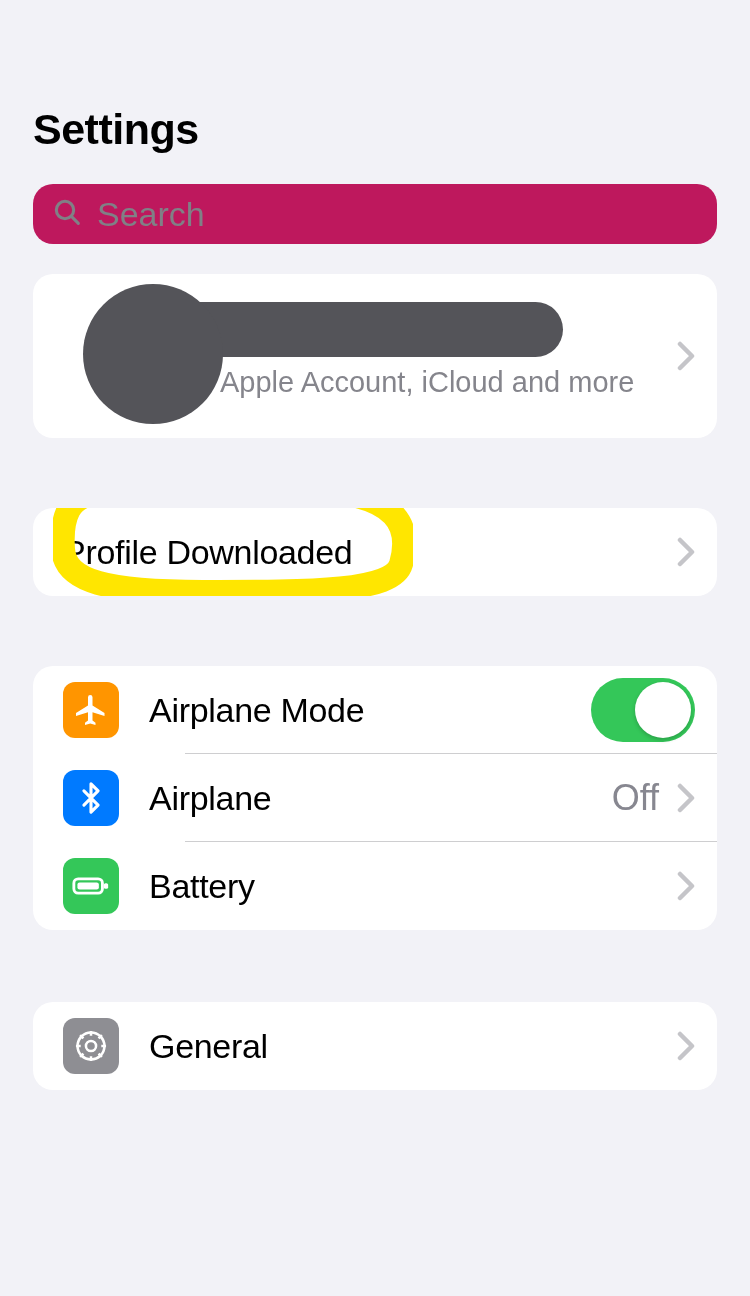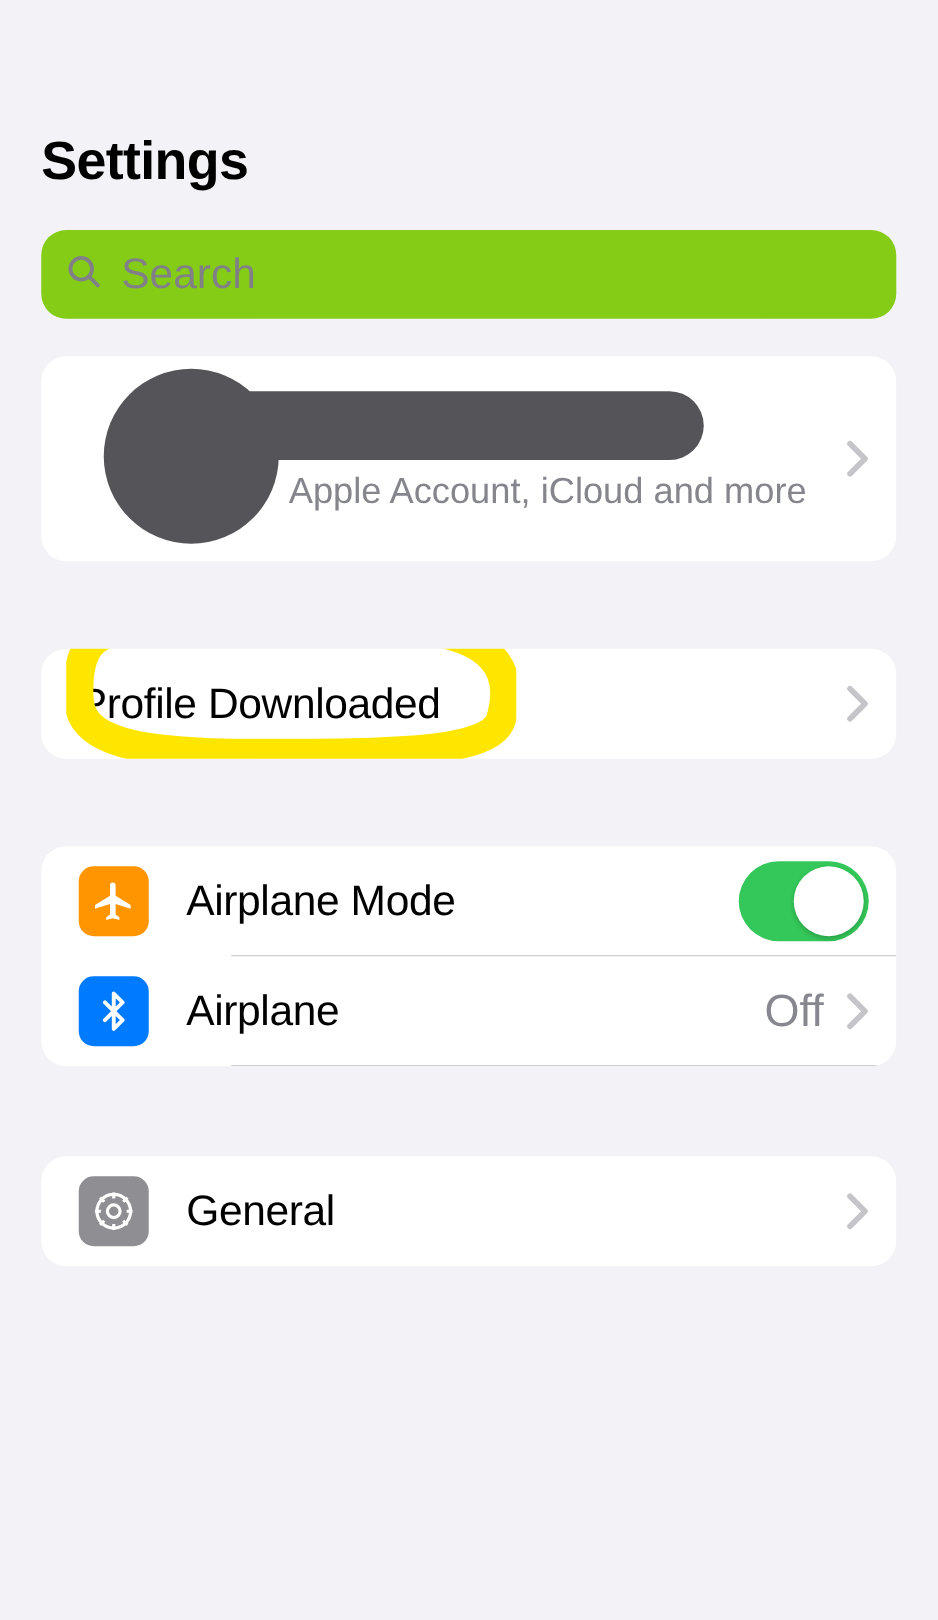--- a/index.html
+++ b/index.html
@@ -14,23 +14,23 @@
 
     .page-title {
       font-size: 43px;
       font-weight: 800;
       letter-spacing: -0.5px;
       margin-top: 105px;
     }
 
     .search-wrap {
       margin-top: 30px;
-      background: #84cc16;
+      background: #be185d;
       border-radius: 20px;
-      height: 71px;
+      height: 60px;
       display: flex;
       align-items: center;
       padding: 0 18px;
       gap: 14px;
     }
     .search-wrap svg { flex: none; }
     .search-input {
       border: none; outline: none; background: transparent;
       font-size: 34px; color: #000; width: 100%;
     }
@@ -85,21 +85,21 @@
     }
     .name-redact {
       position: absolute;
       left: 140px; top: 28px;
       width: 390px; height: 55px;
       background: #545459;
       border-radius: 28px;
     }
     .account-sub {
       position: absolute;
-      left: 198px; top: 92px;
+      left: 187px; top: 92px;
       font-size: 29px;
       color: #85858c;
     }
     .account-chev {
       position: absolute; right: 22px; top: 50%; transform: translateY(-50%);
     }
 
     
     .profile-group { margin-top: 70px; position: relative; }
 
@@ -230,20 +230,37 @@
         <span class="chev">
           <svg width="18" height="30" viewBox="0 0 12 20" fill="none">
             <path d="M2 2 L10 10 L2 18" stroke="#c5c5c9" stroke-width="3" stroke-linecap="round" stroke-linejoin="round" fill="none"></path>
           </svg>
         </span>
       </span>
       <div class="divider"></div>
     </div>
 
 
+    <div class="row">
+      <span class="tile tile-green">
+        <svg width="40" height="40" viewBox="0 0 28 16">
+          <rect x="2" y="3" width="20" height="10" rx="3" ry="3" fill="none" stroke="#fff" stroke-width="2"></rect>
+          <rect x="4.5" y="5.5" width="15" height="5" rx="1.5" fill="#fff"></rect>
+          <rect x="23" y="6" width="3" height="4" rx="1.2" fill="#fff"></rect>
+        </svg>
+      </span>
+      <span class="label">Battery</span>
+      <span class="value">
+        <span class="chev">
+          <svg width="18" height="30" viewBox="0 0 12 20" fill="none">
+            <path d="M2 2 L10 10 L2 18" stroke="#c5c5c9" stroke-width="3" stroke-linecap="round" stroke-linejoin="round" fill="none"></path>
+          </svg>
+        </span>
+      </span>
+    </div>
 
   </div>
 
   <div class="group general-group">
     <div class="row row-general">
       <span class="tile tile-gray">
         <svg width="38" height="38" viewBox="0 0 24 24" fill="none">
           <circle cx="12" cy="12" r="8.5" stroke="#fff" stroke-width="1.6"></circle>
           <circle cx="12" cy="12" r="3.2" stroke="#fff" stroke-width="1.6"></circle>
           <g stroke="#fff" stroke-width="1.6">

